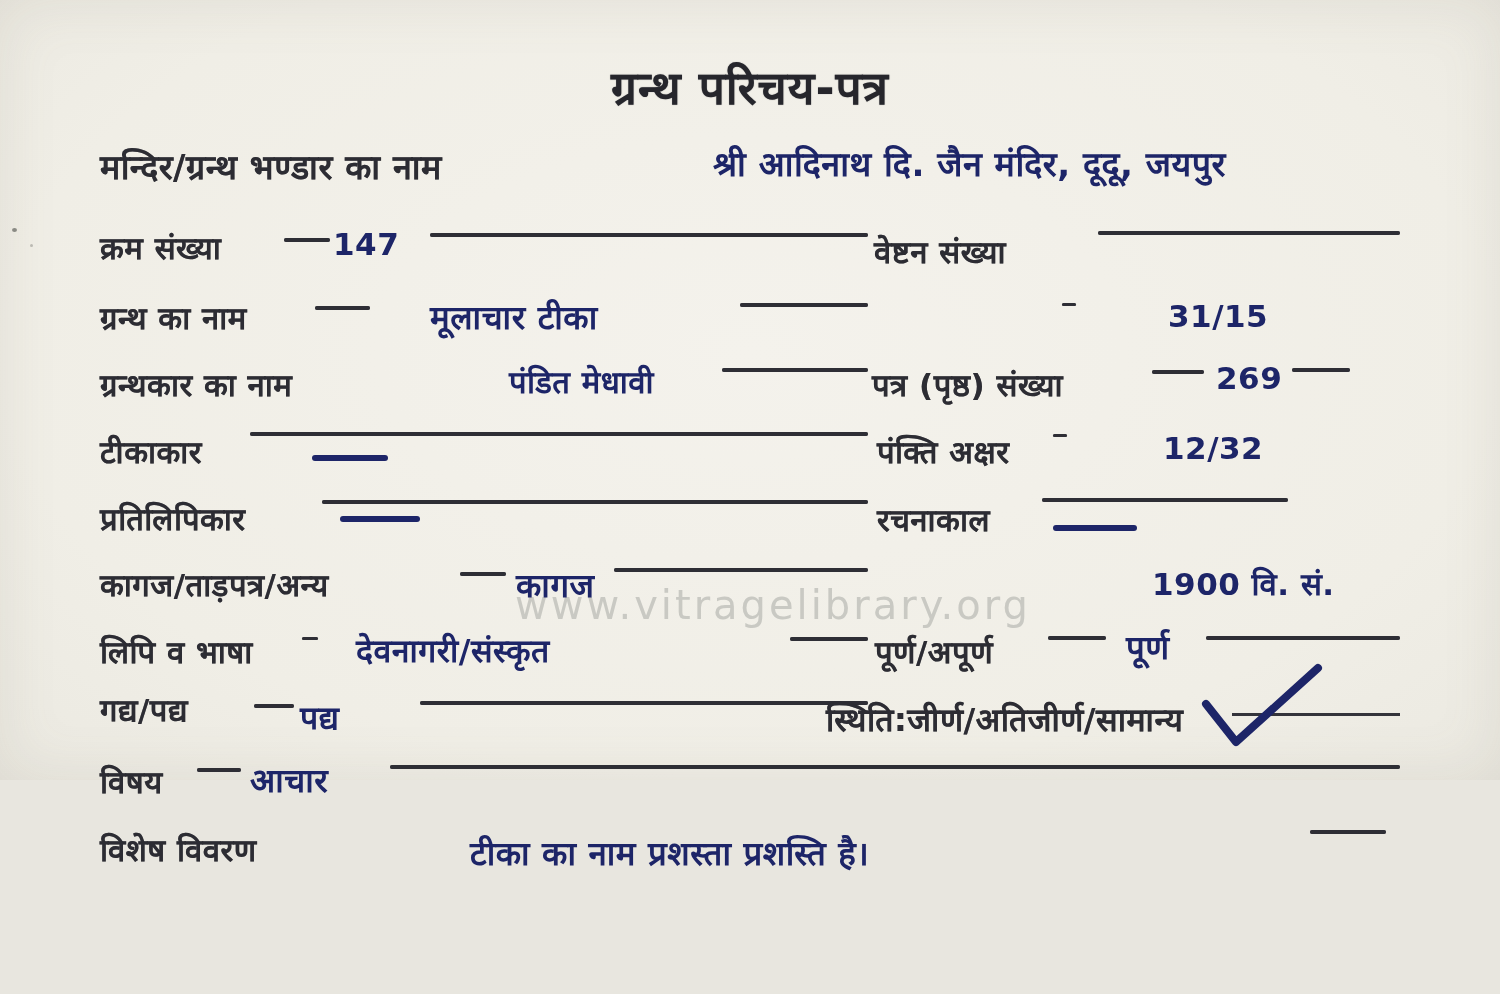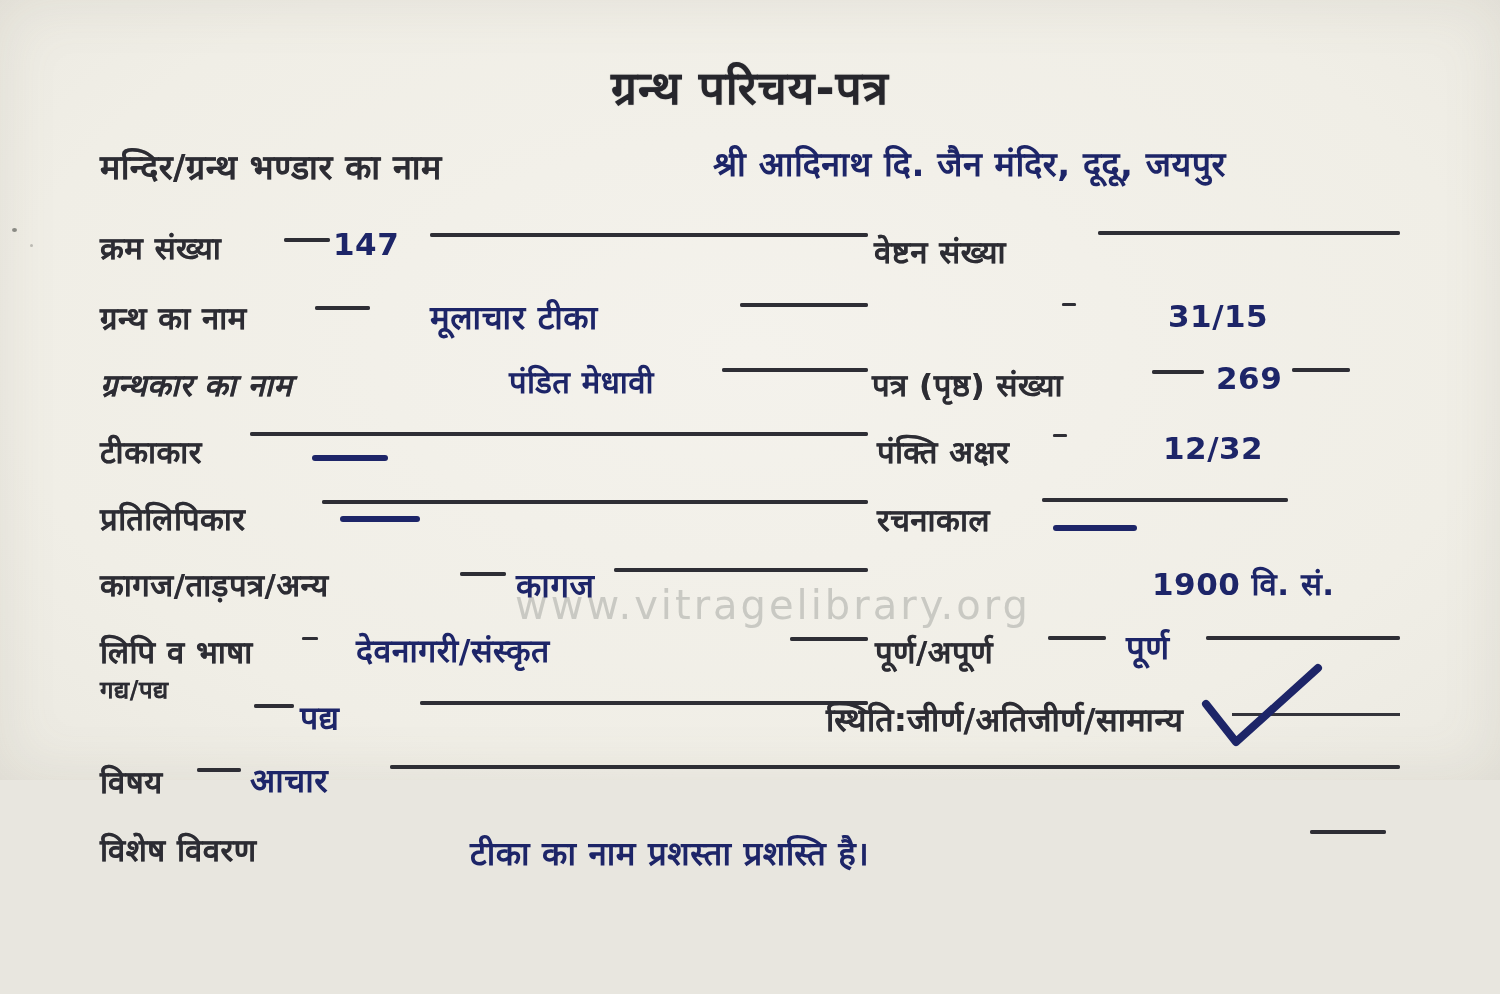--- a/index.html
+++ b/index.html
@@ -52,21 +52,21 @@
   <div class="abs lbl" style="left:874px;top:230px;font-size:31px;">वेष्टन संख्या</div>
   <div class="rule" style="left:1098px;top:231px;width:302px;"></div>
 
   <div class="abs lbl" style="left:100px;top:296px;font-size:31px;">ग्रन्थ का नाम</div>
   <div class="rule" style="left:315px;top:306px;width:55px;"></div>
   <div class="abs val" style="left:430px;top:294px;font-size:33px;">मूलाचार टीका</div>
   <div class="rule" style="left:740px;top:303px;width:128px;"></div>
   <div class="rule thin" style="left:1062px;top:303px;width:14px;"></div>
   <div class="abs val" style="left:1168px;top:298px;font-size:31px;">31/15</div>
 
-  <div class="abs lbl" style="left:100px;top:363px;font-size:31px;font-style:italic;">ग्रन्थकार का नाम</div>
+  <div class="abs lbl" style="left:100px;top:363px;font-size:31px;">ग्रन्थकार का नाम</div>
   <div class="abs val" style="left:465px;top:360px;font-size:31px;margin-left:44px;">पंडित मेधावी</div>
   <div class="rule" style="left:722px;top:368px;width:146px;"></div>
   <div class="abs lbl" style="left:872px;top:363px;font-size:31px;">पत्र (पृष्ठ) संख्या</div>
   <div class="rule" style="left:1152px;top:370px;width:52px;"></div>
   <div class="abs val" style="left:1216px;top:360px;font-size:31px;">269</div>
   <div class="rule" style="left:1292px;top:368px;width:58px;"></div>
 
   <div class="abs lbl" style="left:100px;top:430px;font-size:31px;">टीकाकार</div>
   <div class="rule" style="left:250px;top:432px;width:618px;"></div>
   <div class="bluedash" style="left:312px;top:455px;width:76px;"></div>
@@ -89,21 +89,21 @@
 
   <div class="abs lbl" style="left:100px;top:630px;font-size:31px;">लिपि व भाषा</div>
   <div class="rule thin" style="left:302px;top:637px;width:16px;"></div>
   <div class="abs val" style="left:356px;top:628px;font-size:32px;">देवनागरी/संस्कृत</div>
   <div class="rule" style="left:790px;top:637px;width:78px;"></div>
   <div class="abs lbl" style="left:875px;top:630px;font-size:31px;text-align:right;">पूर्ण/अपूर्ण</div>
   <div class="rule" style="left:1048px;top:636px;width:58px;"></div>
   <div class="abs val" style="left:1126px;top:624px;font-size:33px;">पूर्ण</div>
   <div class="rule" style="left:1206px;top:636px;width:194px;"></div>
 
-  <div class="abs lbl" style="left:100px;top:672px;font-size:24px;">गद्य/पद्य</div>
+  <div class="abs lbl" style="left:100px;top:688px;font-size:31px;">गद्य/पद्य</div>
   <div class="rule" style="left:254px;top:704px;width:40px;"></div>
   <div class="abs val" style="left:300px;top:695px;font-size:32px;">पद्य</div>
   <div class="rule" style="left:420px;top:701px;width:448px;"></div>
   <div class="abs lbl" style="left:826px;top:697px;font-size:32px;text-align:right;"><span>स्थिति:जीर्ण/अतिजीर्ण/</span><span>सामान्य</span></div>
   <div class="strike" style="left:1232px;top:713px;width:168px;"></div>
   <div class="abs" style="left:1196px;top:662px;width:132px;height:92px;">
     <svg width="132" height="92" viewBox="0 0 132 92">
       <polyline points="10,42 40,80 122,6" fill="none" stroke="#1d2568" stroke-width="8" stroke-linecap="round" stroke-linejoin="round"></polyline>
     </svg>
   </div>

